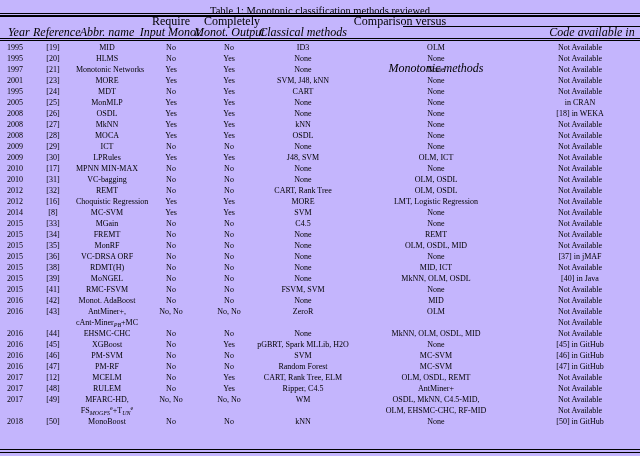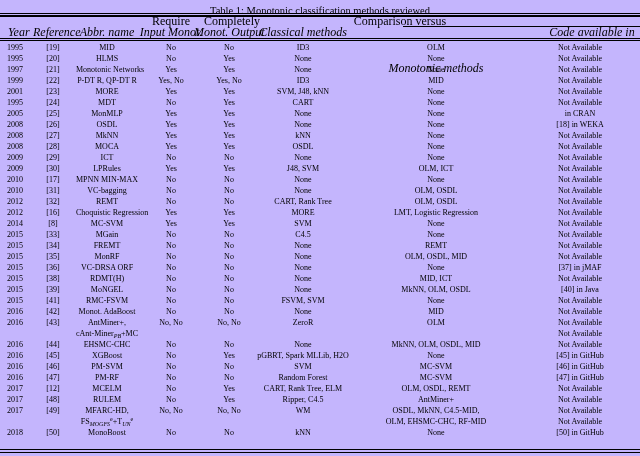--- a/index.html
+++ b/index.html
@@ -107,30 +107,20 @@
           <td class="c0">1997</td>
           <td class="c1">[21]</td>
           <td class="c2">Monotonic Networks</td>
           <td class="c3">Yes</td>
           <td class="c4">Yes</td>
           <td class="c5">None</td>
           <td class="c6">None</td>
           <td class="c7">Not Available</td>
         </tr>
         <tr>
-          <td class="c0">1999</td>
-          <td class="c1">[22]</td>
-          <td class="c2">P-DT R, QP-DT R</td>
-          <td class="c3">Yes, No</td>
-          <td class="c4">Yes, No</td>
-          <td class="c5">ID3</td>
-          <td class="c6">MID</td>
-          <td class="c7">Not Available</td>
-        </tr>
-        <tr>
           <td class="c0">2001</td>
           <td class="c1">[23]</td>
           <td class="c2">MORE</td>
           <td class="c3">Yes</td>
           <td class="c4">Yes</td>
           <td class="c5">SVM, J48, kNN</td>
           <td class="c6">None</td>
           <td class="c7">Not Available</td>
         </tr>
         <tr>

